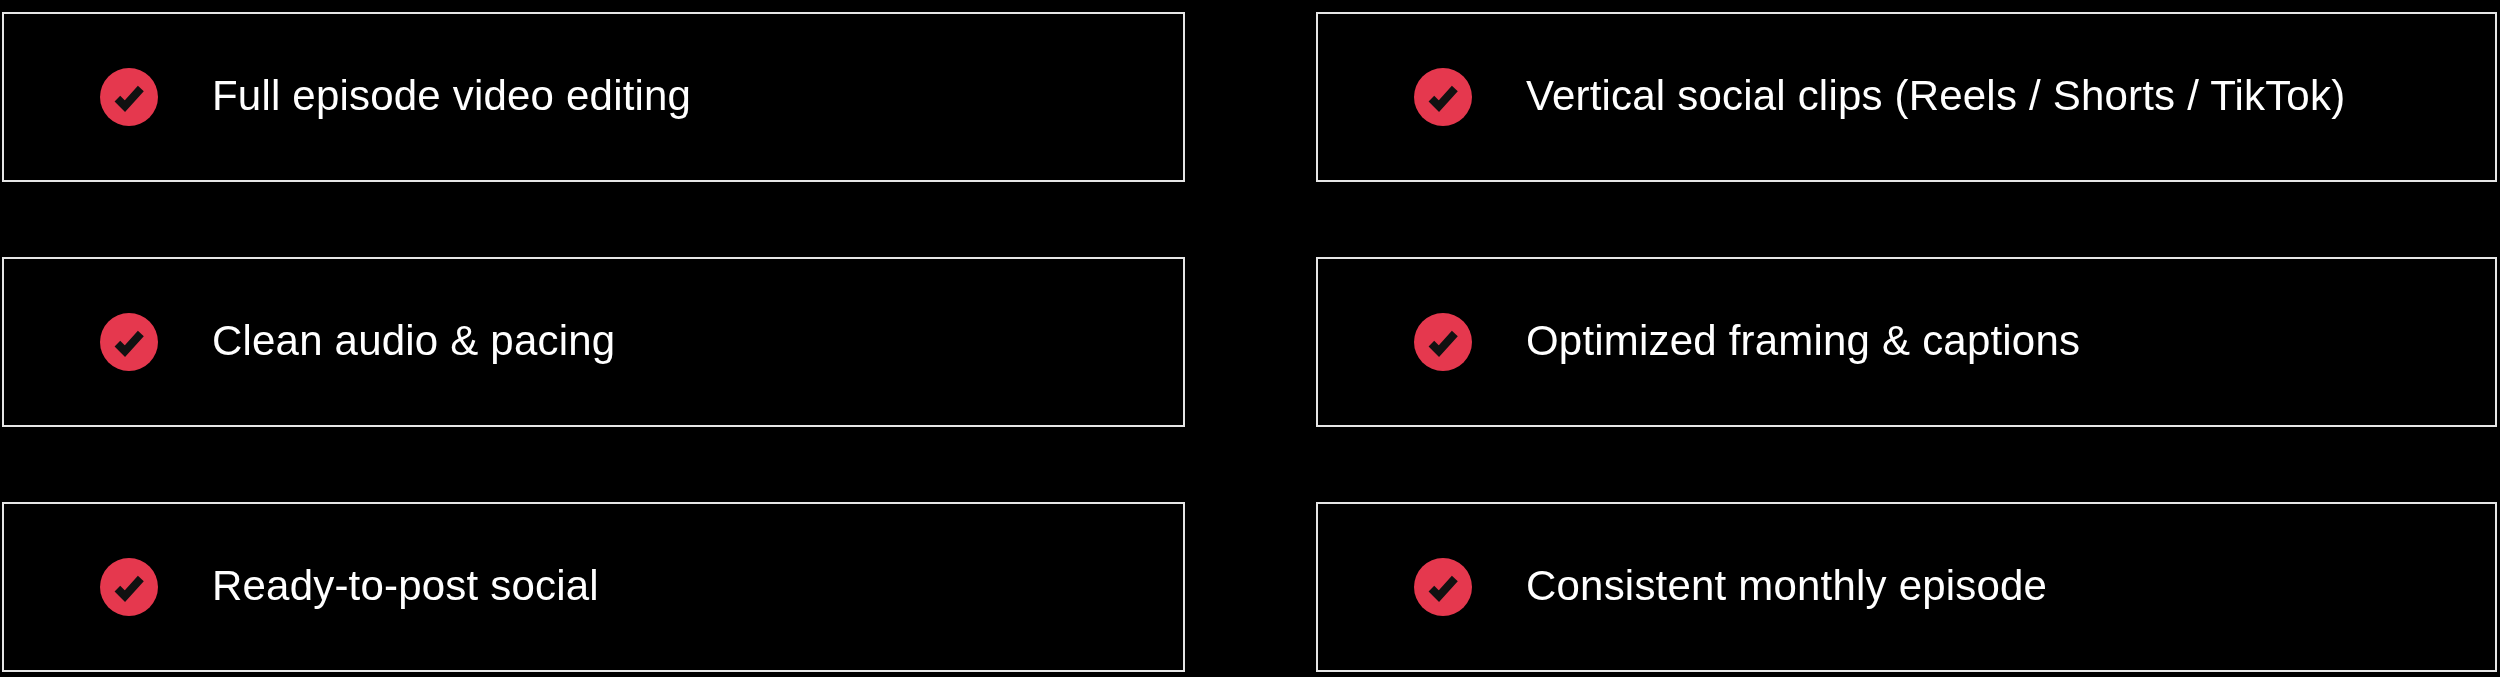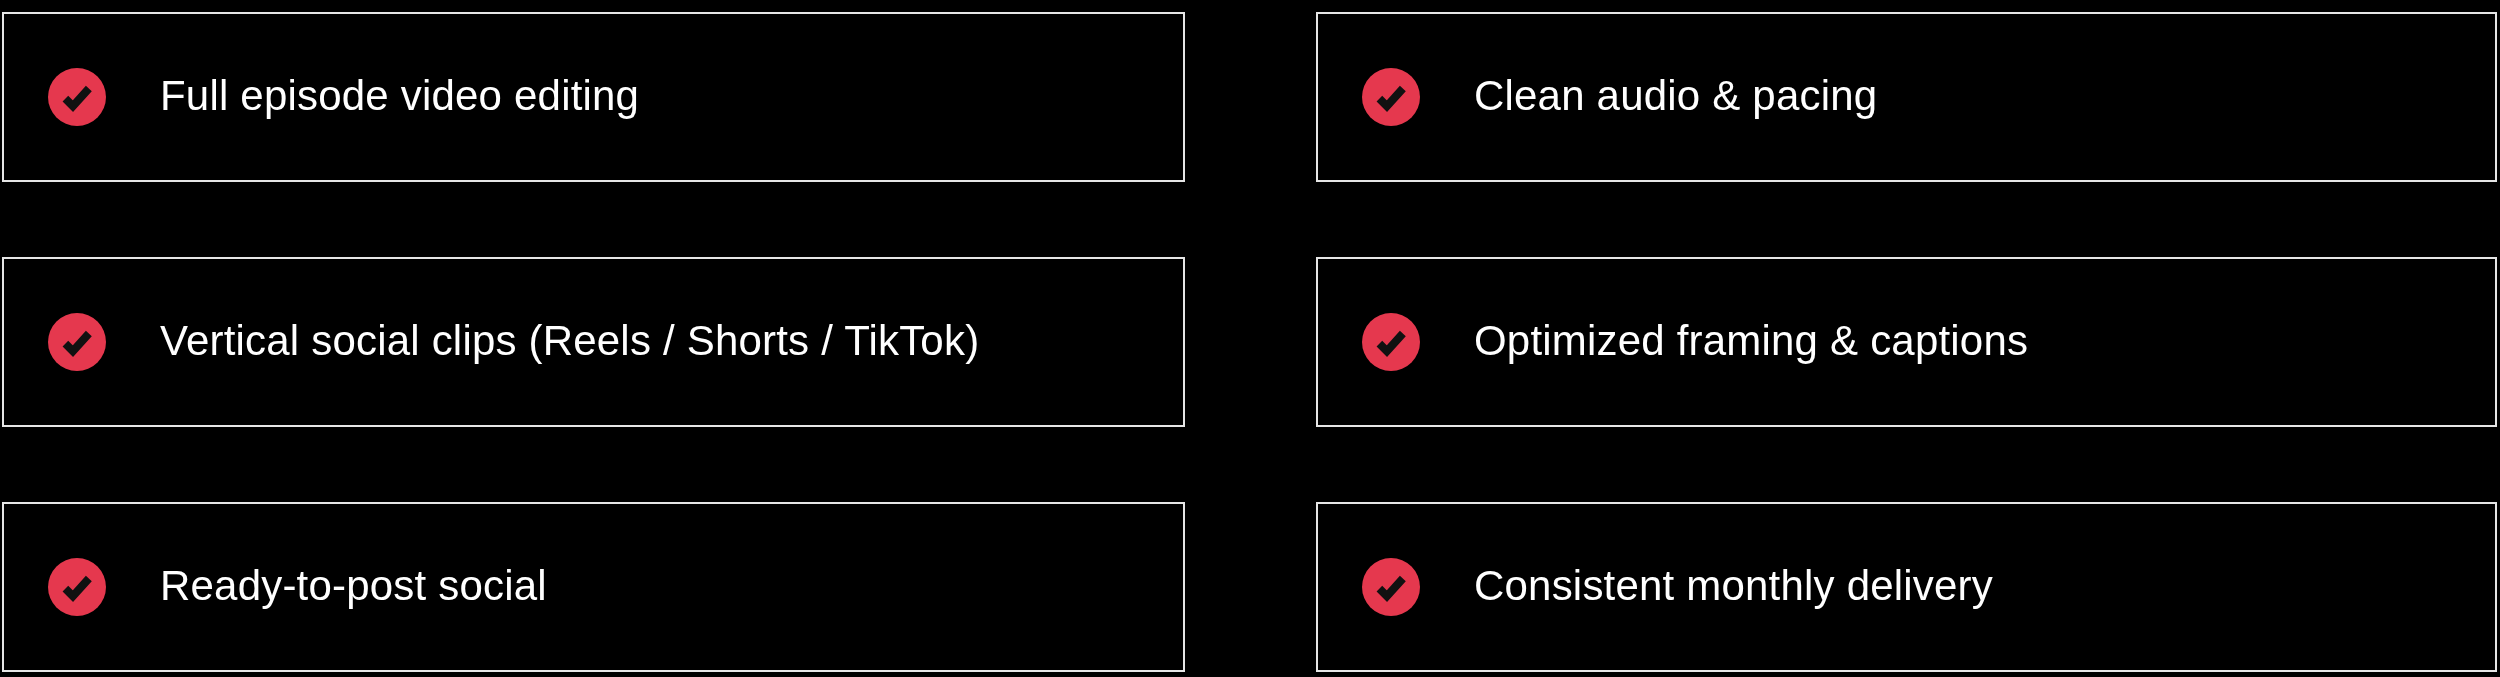--- a/index.html
+++ b/index.html
@@ -26,21 +26,21 @@
     grid-template-columns: 1183px 1181px;
     grid-template-rows: 180px 180px 180px;
     column-gap: 131px;
     row-gap: 65px;
   }
   .feature-card {
     background: var(--card_background);
     border: 2px solid var(--card_border);
     display: flex;
     align-items: center;
-    padding-left: 44px;
+    padding-left: 96px;
     margin-top: 10px;
   }
   .check-badge {
     width: 58px;
     height: 58px;
     border-radius: 50%;
     background: var(--badge_red);
     flex: 0 0 58px;
     display: flex;
     align-items: center;
@@ -82,30 +82,30 @@
     </span>
     <span class="feature-label">Full episode video editing</span>
   </div>
 
   <div class="feature-card">
     <span class="check-badge">
       <svg viewBox="0 0 24 24" aria-hidden="true">
           <path d="M7.2 12.7 l3.1 3.1 L16.9 8.5"></path>
         </svg>
     </span>
-    <span class="feature-label">Clean audio &amp; pacing</span>
+    <span class="feature-label">Vertical social clips (Reels / Shorts / TikTok)</span>
   </div>
 
   <div class="feature-card">
     <span class="check-badge">
       <svg viewBox="0 0 24 24" aria-hidden="true">
           <path d="M7.2 12.7 l3.1 3.1 L16.9 8.5"></path>
         </svg>
     </span>
-    <span class="feature-label">Vertical social clips (Reels / Shorts / TikTok)</span>
+    <span class="feature-label">Clean audio &amp; pacing</span>
   </div>
 
   <div class="feature-card">
     <span class="check-badge">
       <svg viewBox="0 0 24 24" aria-hidden="true">
           <path d="M7.2 12.7 l3.1 3.1 L16.9 8.5"></path>
         </svg>
     </span>
     <span class="feature-label">Optimized framing &amp; captions</span>
   </div>
@@ -118,16 +118,16 @@
     </span>
     <span class="feature-label">Ready-to-post social</span>
   </div>
 
   <div class="feature-card">
     <span class="check-badge">
       <svg viewBox="0 0 24 24" aria-hidden="true">
           <path d="M7.2 12.7 l3.1 3.1 L16.9 8.5"></path>
         </svg>
     </span>
-    <span class="feature-label">Consistent monthly delivery</span>
+    <span class="feature-label">Consistent monthly episode</span>
   </div>
 
 </div>
 
 </body></html>

